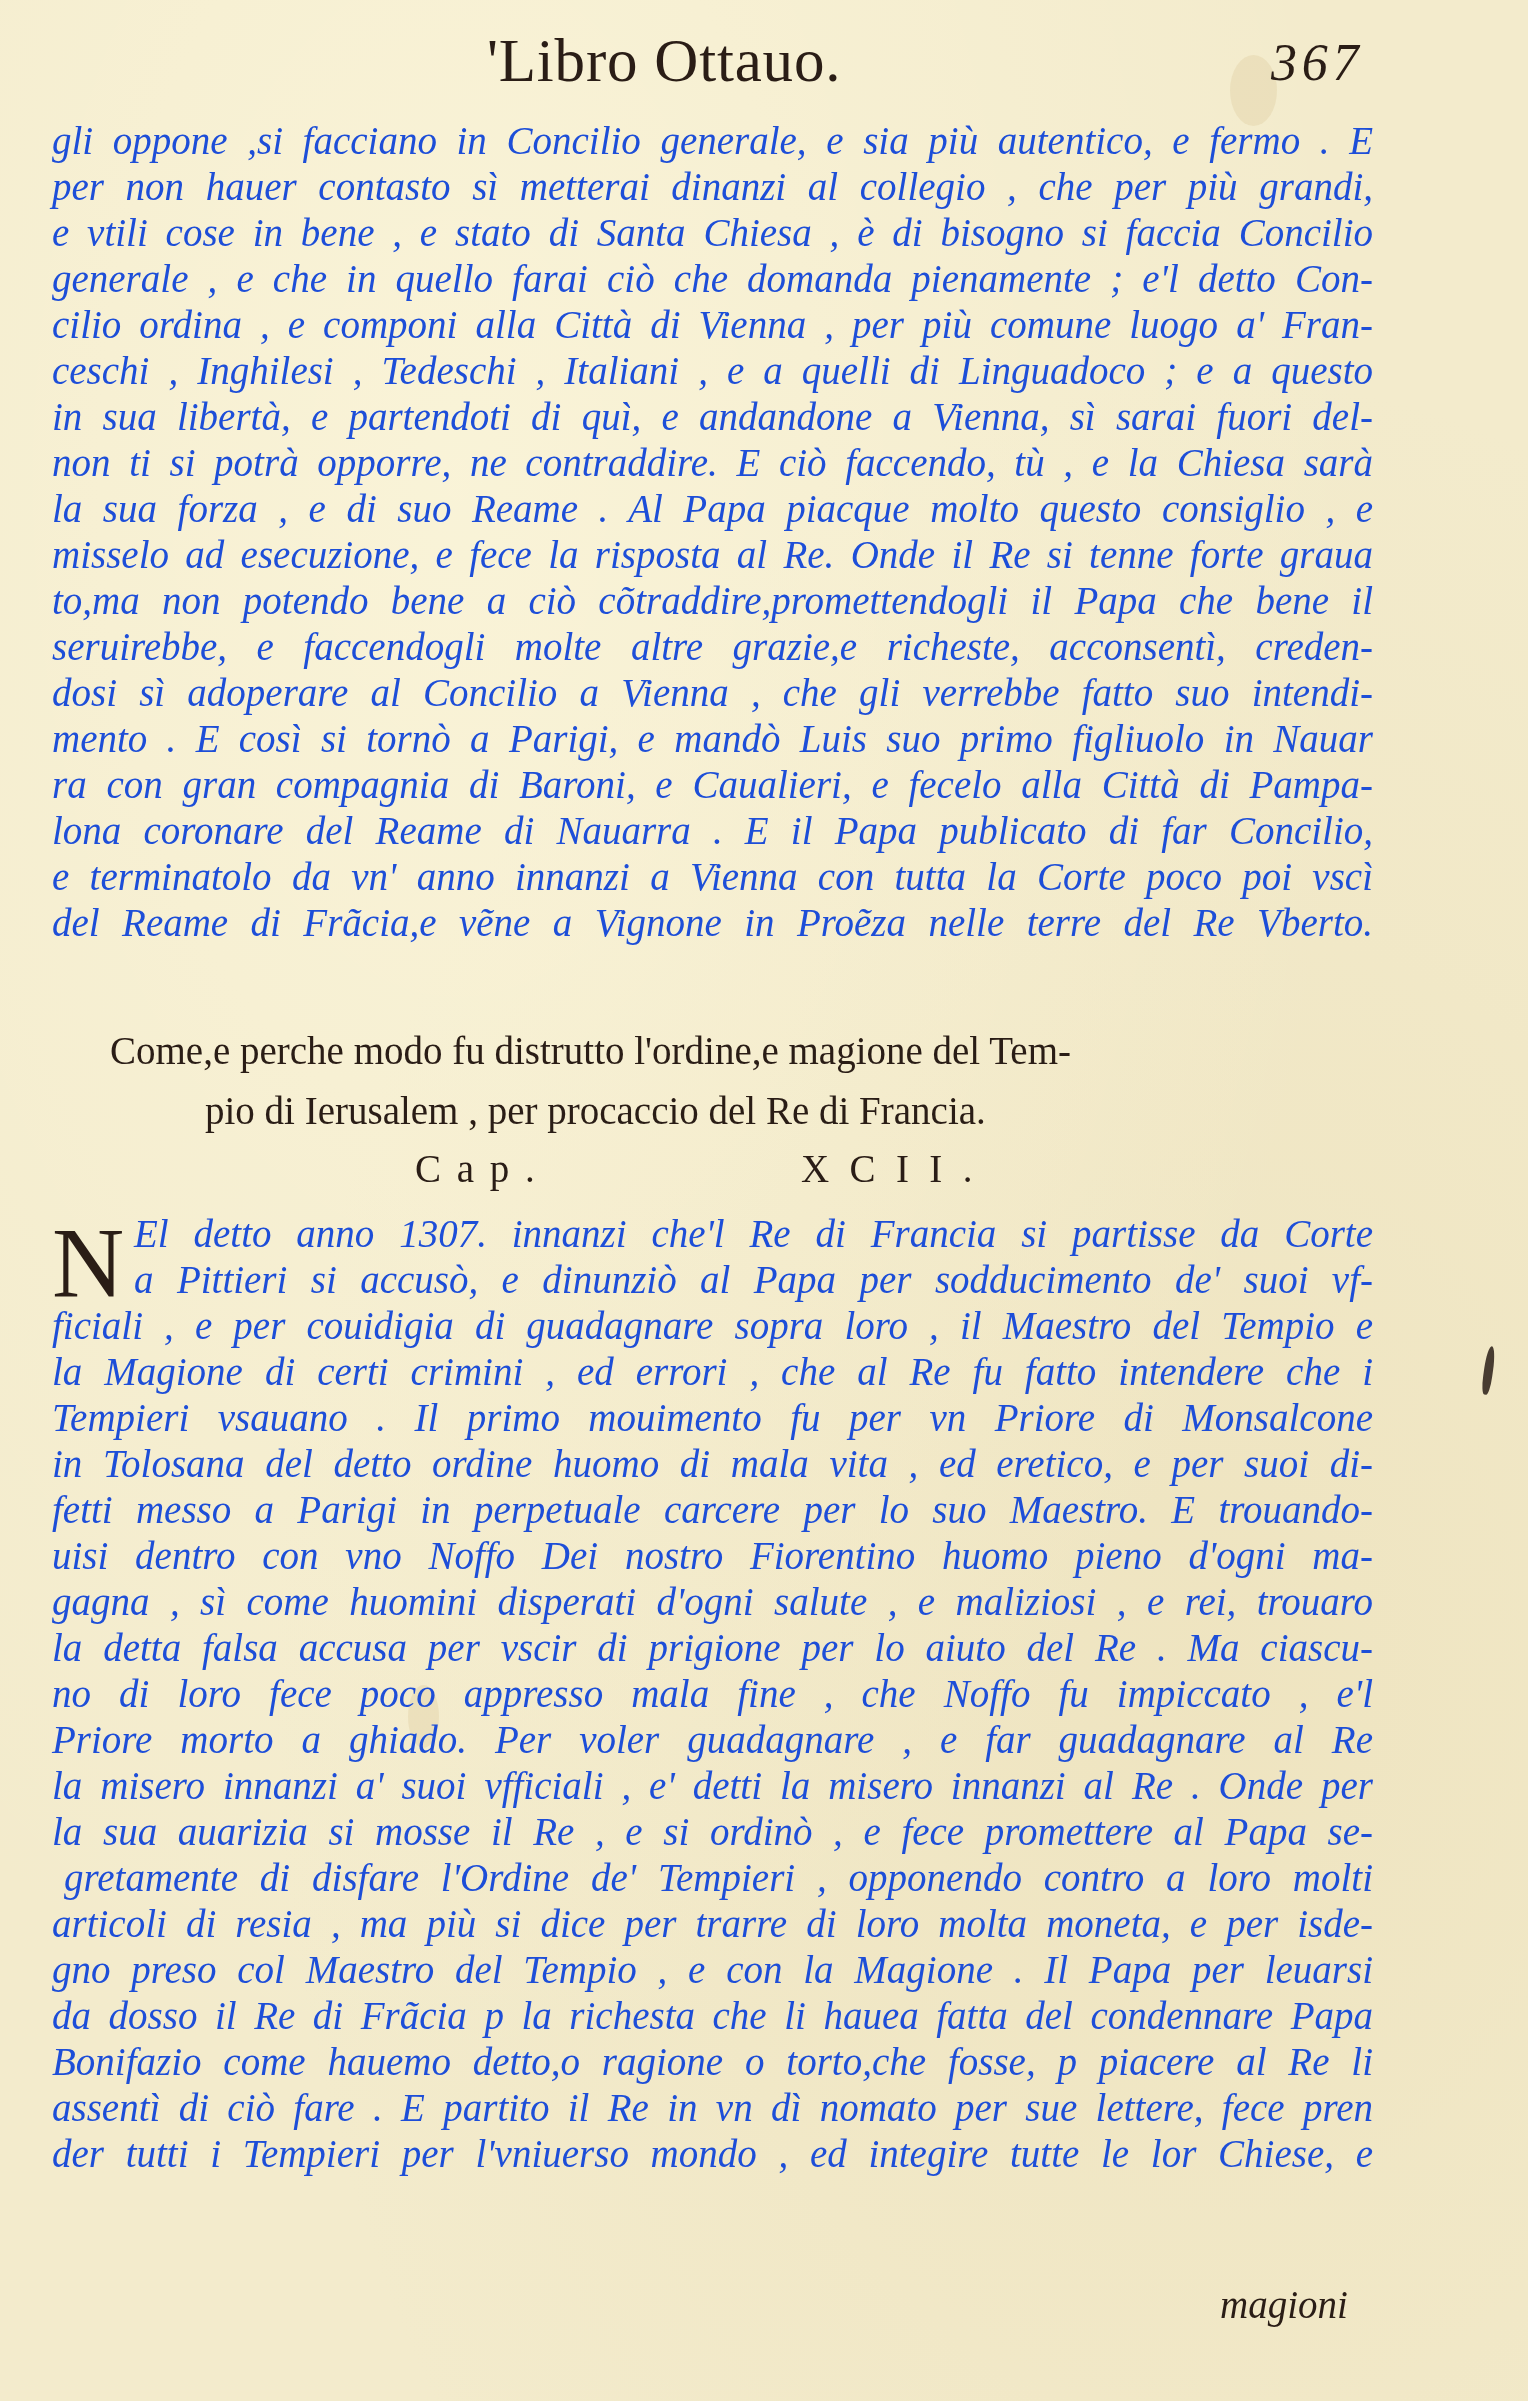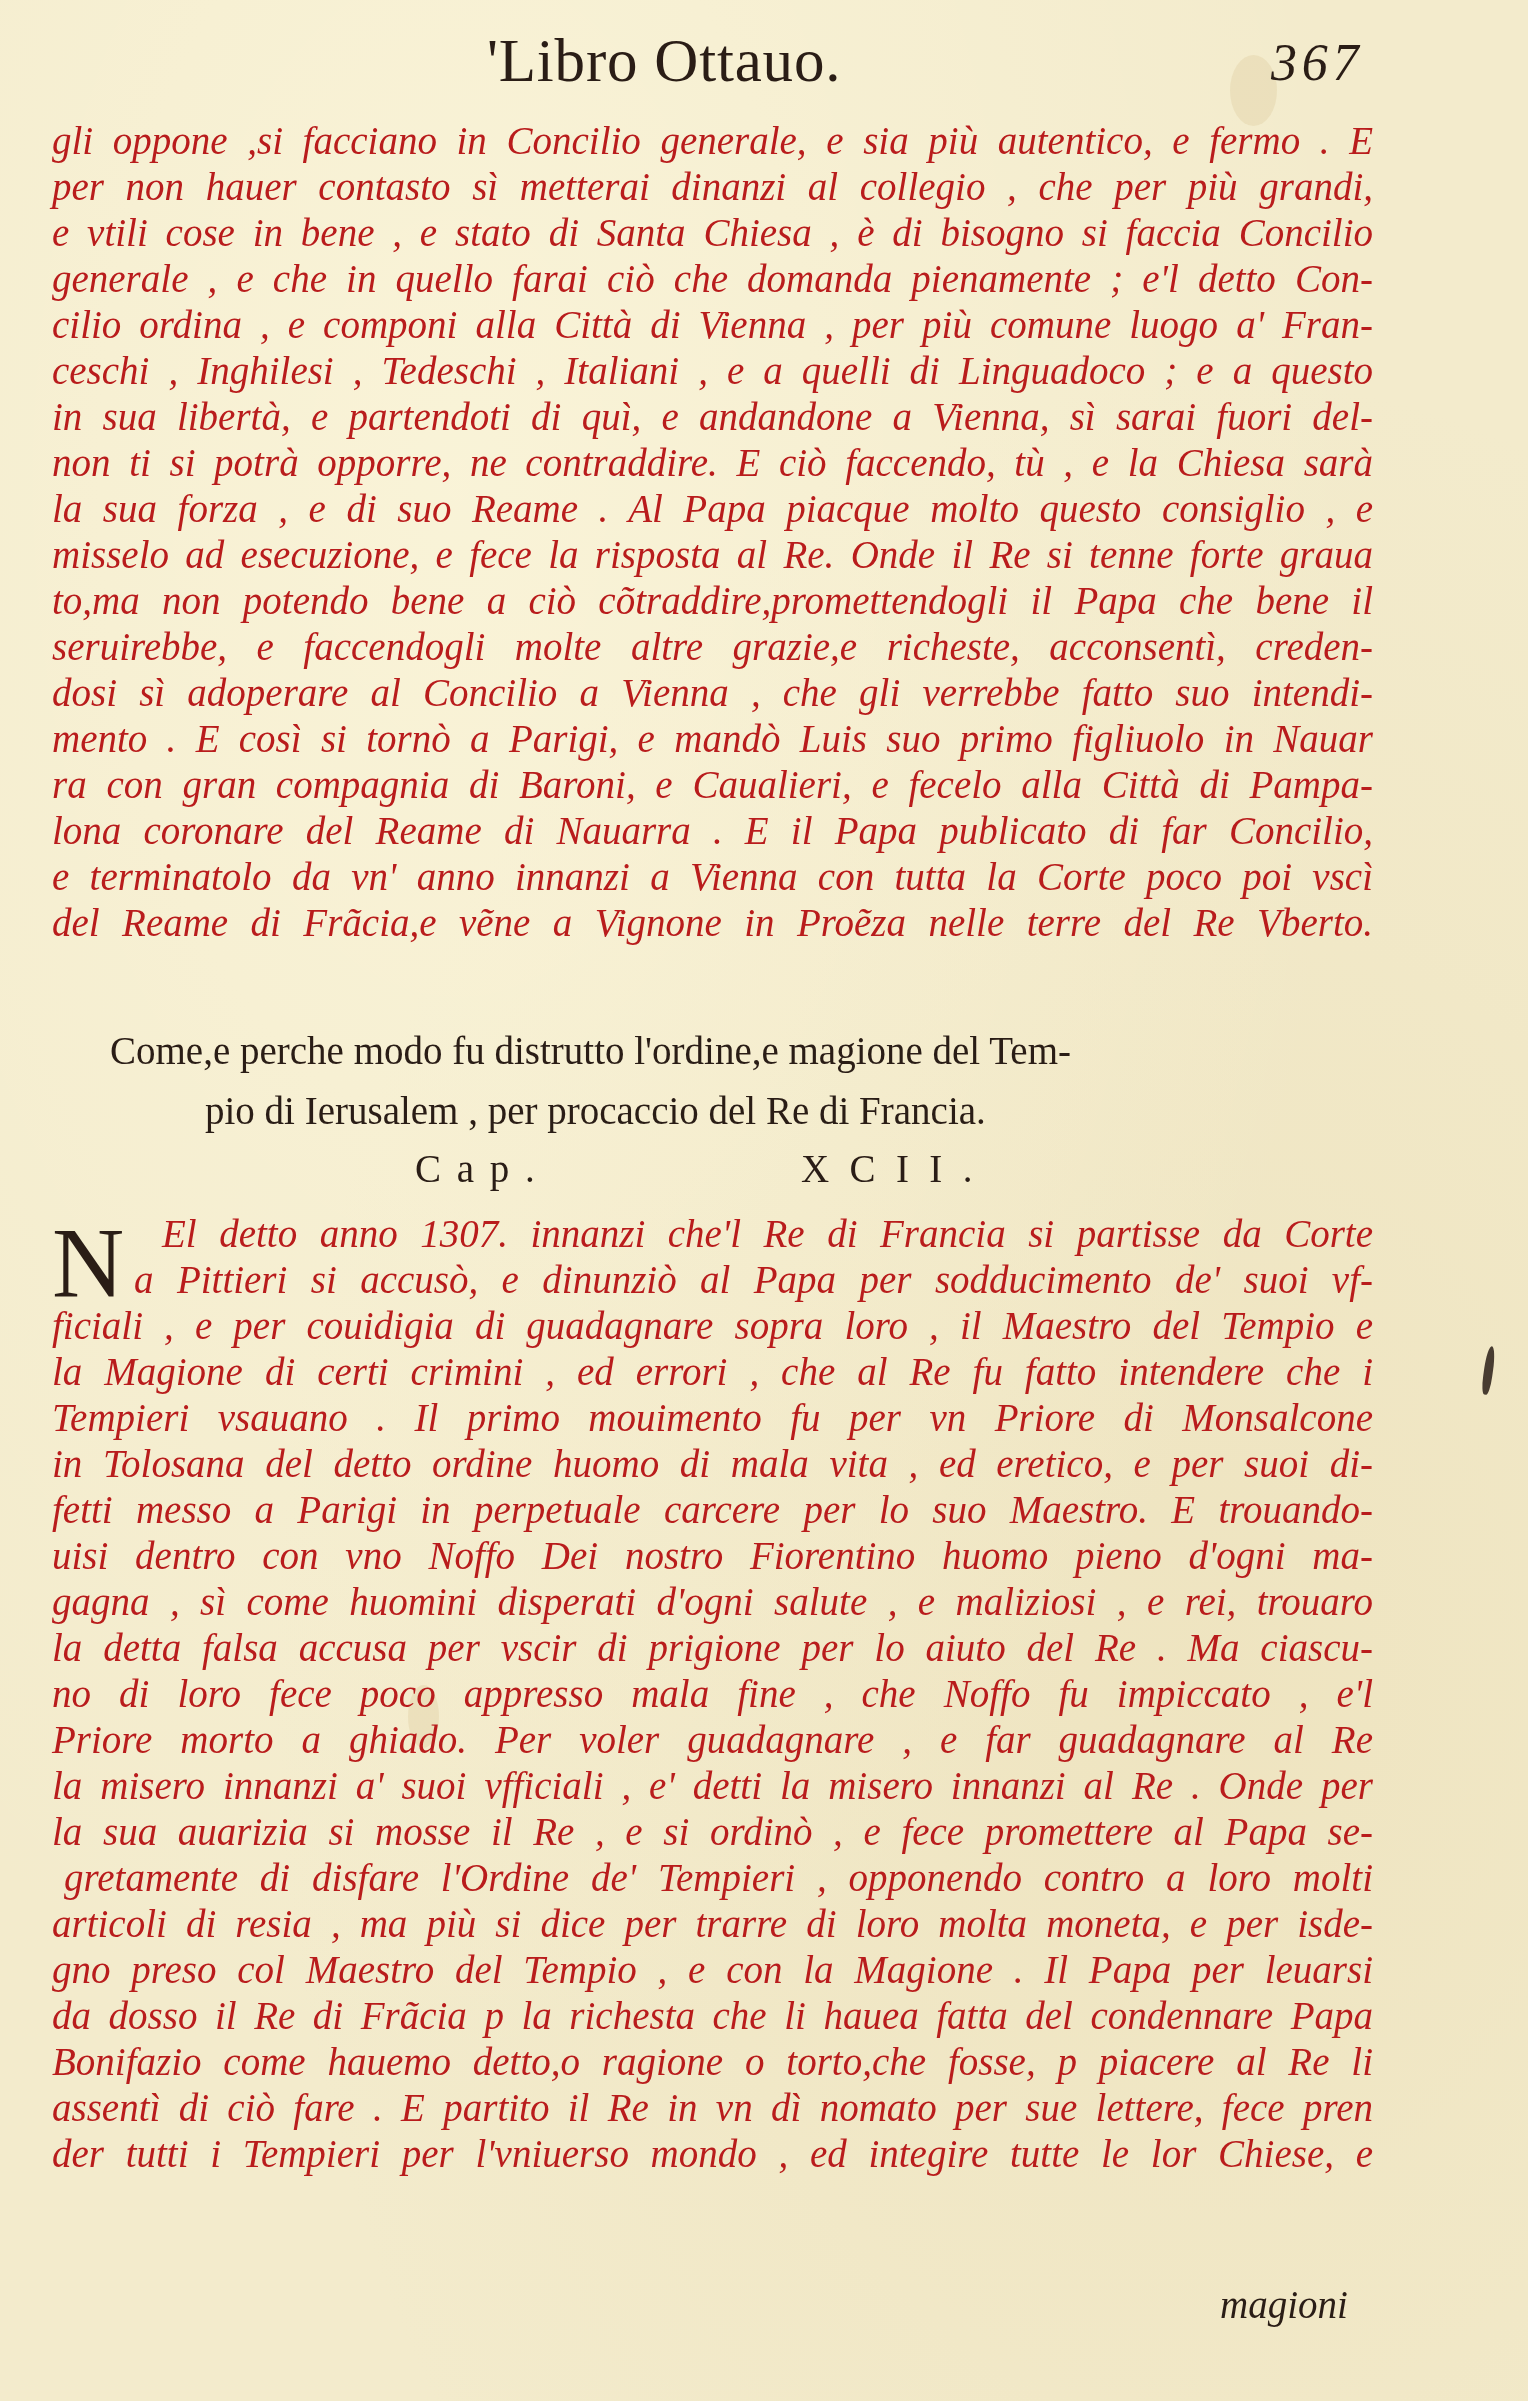--- a/index.html
+++ b/index.html
@@ -23,21 +23,21 @@
     font-size: 61px; letter-spacing: 0.8px; color: #2a1d16;
   }
   .page-number {
     position: absolute; left: 1271px; top: 9.4px;
     font-family: "Liberation Serif", serif; font-style: italic;
     font-size: 52px; color: #2a1d16; letter-spacing: 4.7px;
   }
   .body-block {
     position: absolute; left: 52px; width: 1321px;
     font-family: "Liberation Serif", serif; font-style: italic;
-    font-size: 39px; color: #b91c1c;
+    font-size: 39px; color: #1d4ed8;
   }
   .line {
     height: 45px; line-height: 45px; white-space: nowrap;
     text-align: justify; text-align-last: justify;
     transform-origin: left center;
   }
   .block-1 { top: 118px; }
   .block-1 .line { height: 46px; line-height: 46px; }
   .chapter-heading {
     position: absolute; left: 0; width: 1528px; top: 1028px;
@@ -105,21 +105,21 @@
   <div class="chapter-heading">
     <span class="ch-line ch-line-1">Come,e perche modo fu distrutto l'ordine,e magione del Tem-</span>
     <span class="ch-line ch-line-2">pio di Ierusalem , per procaccio del Re di Francia.</span>
     <span class="ch-line ch-cap">Cap.</span>
     <span class="ch-line ch-num">XCII.</span>
   </div>
 
   <div class="drop-cap">N</div>
 
   <div class="body-block block-2">
-    <div class="line indent"><span style="white-space: nowrap; word-spacing: 0px; margin-left: 28px;">El detto anno 1307. innanzi che'l Re di Francia si partisse da Corte</span></div>
+    <div class="line indent"><span style="white-space: nowrap; word-spacing: 0px;">El detto anno 1307. innanzi che'l Re di Francia si partisse da Corte</span></div>
     <div class="line indent"><span style="white-space: nowrap; word-spacing: 0px;">a Pittieri si accusò, e dinunziò al Papa per sodducimento de' suoi vf-</span></div>
     <div class="line"><span style="white-space: nowrap; word-spacing: 0px;">ficiali , e per couidigia di guadagnare sopra loro , il Maestro del Tempio e</span></div>
     <div class="line"><span style="white-space: nowrap; word-spacing: 0px;">la Magione di certi crimini , ed errori , che al Re fu fatto intendere che i</span></div>
     <div class="line"><span style="white-space: nowrap; word-spacing: 0px;">Tempieri vsauano . Il primo mouimento fu per vn Priore di Monsalcone</span></div>
     <div class="line"><span style="white-space: nowrap; word-spacing: 0px;">in Tolosana del detto ordine huomo di mala vita , ed eretico, e per suoi di-</span></div>
     <div class="line"><span style="white-space: nowrap; word-spacing: 0px;">fetti messo a Parigi in perpetuale carcere per lo suo Maestro. E trouando-</span></div>
     <div class="line"><span style="white-space: nowrap; word-spacing: 0px;">uisi dentro con vno Noffo Dei nostro Fiorentino huomo pieno d'ogni ma-</span></div>
     <div class="line"><span style="white-space: nowrap; word-spacing: 0px;">gagna , sì come huomini disperati d'ogni salute , e maliziosi , e rei, trouaro</span></div>
     <div class="line"><span style="white-space: nowrap; word-spacing: 0px;">la detta falsa accusa per vscir di prigione per lo aiuto del Re . Ma ciascu-</span></div>
     <div class="line"><span style="white-space: nowrap; word-spacing: 0px;">no di loro fece poco appresso mala fine , che Noffo fu impiccato , e'l</span></div>

